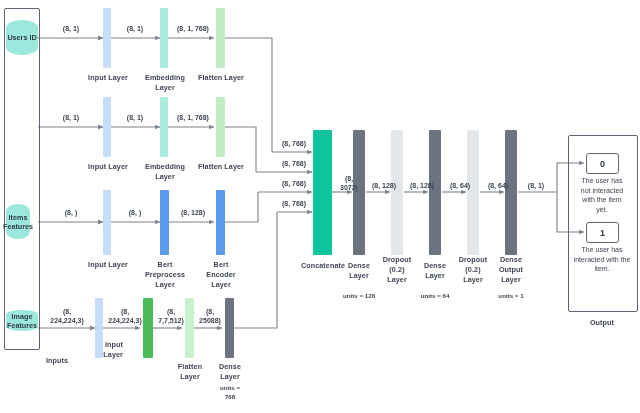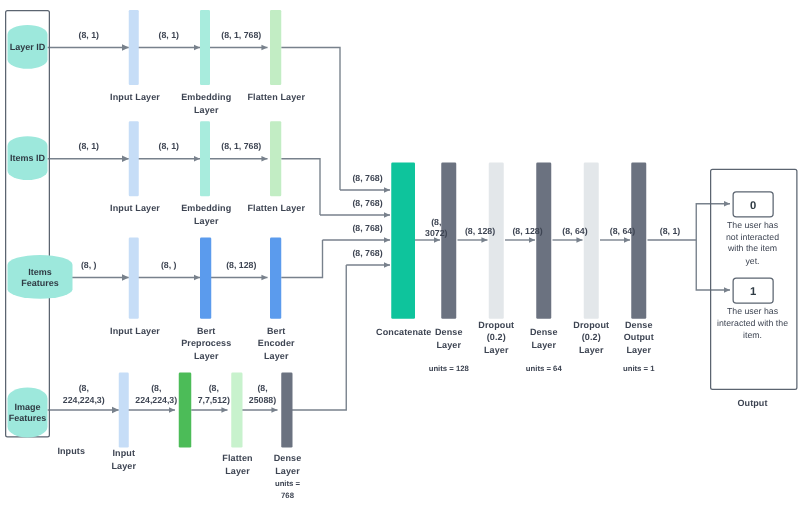--- a/index.html
+++ b/index.html
@@ -66,25 +66,24 @@
 
       <path d="M518,192 H557"></path>
       <path d="M557,192 V163 H584" marker-end="url(#ahs)"></path>
       <path d="M557,192 V232 H584" marker-end="url(#ahs)"></path>
     </g>
   </svg>
 
   <div class="box" style="left:4px;top:8px;width:34px;height:340px;"></div>
   <div class="lbl" style="left:0px;top:356px;width:42px;margin-left:36px;">Inputs</div>
 
-  <div class="cyl" style="left:6px;top:20px;width:32px;height:35px;">Layer ID</div>
-  <div class="cyl" style="left:6px;top:109px;width:32px;height:35px;">Items ID</div>
-  <div class="cyl" style="left:6px;top:204px;width:52px;height:35px;">Items
+  <div class="cyl" style="left:6px;top:20px;width:32px;height:35px;">Users ID</div>
+  <div class="cyl" style="left:6px;top:204px;width:24px;height:35px;">Items
 Features</div>
-  <div class="cyl" style="left:6px;top:310px;width:32px;height:40px;">Image
+  <div class="cyl" style="left:6px;top:310px;width:32px;height:21px;">Image
 Features</div>
 
   <div class="bar" style="left:103px;top:8px;width:8px;height:60px;background:#c6ddf7;"></div>
   <div class="bar" style="left:160px;top:8px;width:8px;height:60px;background:#a8ecdd;"></div>
   <div class="bar" style="left:216px;top:8px;width:9px;height:60px;background:#c2edc4;"></div>
 
   <div class="lbl" style="left:80px;top:73px;width:56px;white-space:pre-line;">Input Layer</div>
   <div class="lbl" style="left:137px;top:73px;width:56px;white-space:pre-line;">Embedding
 Layer</div>
   <div class="lbl" style="left:193px;top:73px;width:56px;white-space:pre-line;">Flatten Layer</div>
@@ -120,21 +119,21 @@
 
   <div class="shape" style="left:50px;top:208px;width:42px;">(8, )</div>
   <div class="shape" style="left:112px;top:208px;width:46px;">(8, )</div>
   <div class="shape" style="left:167px;top:208px;width:52px;">(8, 128)</div>
 
   <div class="bar" style="left:95px;top:298px;width:8px;height:60px;background:#c6ddf7;"></div>
   <div class="bar" style="left:143px;top:298px;width:10px;height:60px;background:#4cbc58;"></div>
   <div class="bar" style="left:185px;top:298px;width:9px;height:60px;background:#c8f2cd;"></div>
   <div class="bar" style="left:225px;top:298px;width:9px;height:60px;background:#6b7280;"></div>
 
-  <div class="lbl" style="left:75px;top:358px;width:48px;white-space:pre-line;">Input
+  <div class="lbl" style="left:75px;top:340px;width:48px;white-space:pre-line;text-align:right;">Input
 Layer</div>
   <div class="lbl" style="left:166px;top:362px;width:48px;white-space:pre-line;">Flatten
 Layer</div>
   <div class="lbl" style="left:206px;top:362px;width:48px;white-space:pre-line;">Dense
 Layer</div>
   <div class="units" style="left:206px;top:383px;width:48px;white-space:pre-line;">units =
 768</div>
 
   <div class="shape" style="left:40px;top:307px;width:54px;">(8,
 224,224,3)</div>

